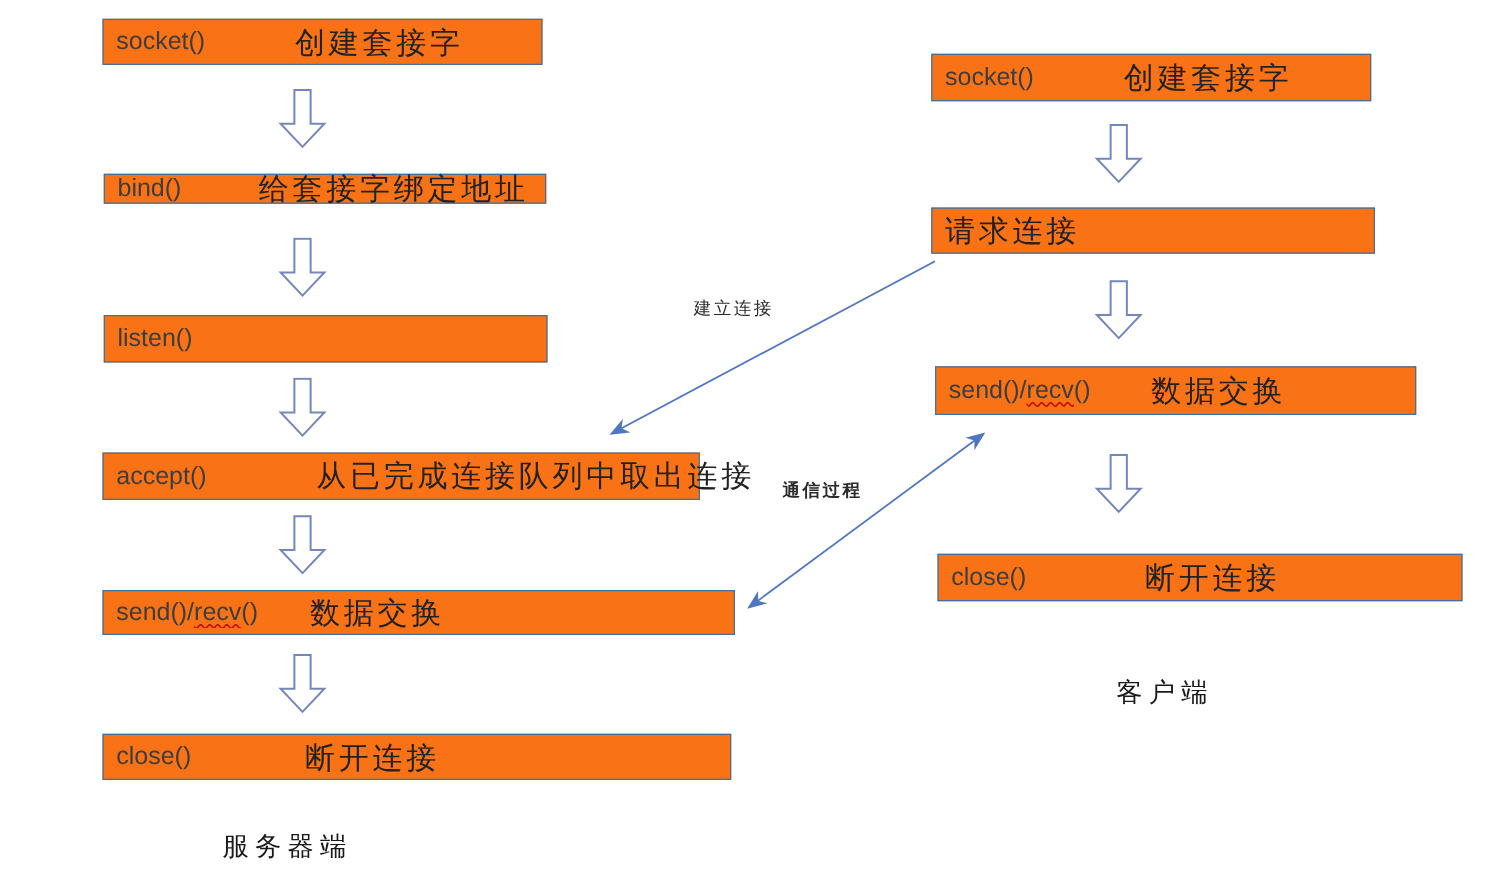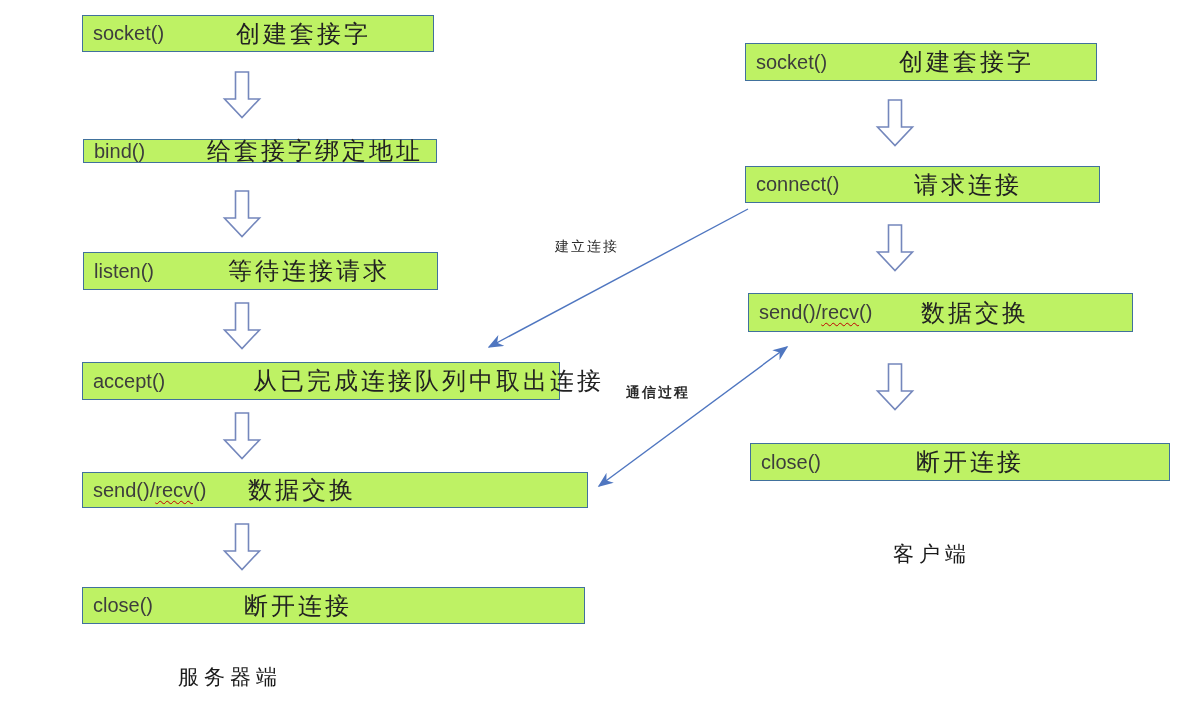--- a/index.html
+++ b/index.html
@@ -8,21 +8,21 @@
     width: 1198px;
     height: 701px;
     background: #ffffff;
     font-family: "Liberation Sans", sans-serif;
     overflow: hidden;
   }
   .box {
     position: absolute;
     box-sizing: border-box;
     border: 1.5px solid #41719C;
-    background: #bef264;
+    background: #f97316;
     display: flex;
     align-items: center;
     padding-left: 10px;
     white-space: nowrap;
   }
   .fn {
     display: inline-block;
     width: var(--fnw, 145px);
     font-size: 20px;
     color: #3d3d3d;
@@ -65,21 +65,20 @@
     <span class="desc">创建套接字</span>
   </div>
 
   <div class="box" style="left:83px; top:139px; width:354px; height:24px; --fnw:113px;">
     <span class="fn">bind()</span>
     <span class="desc">给套接字绑定地址</span>
   </div>
 
   <div class="box" style="left:83px; top:252px; width:355px; height:38px; --fnw:134px;">
     <span class="fn">listen()</span>
-    <span class="desc">等待连接请求</span>
   </div>
 
   <div class="box" style="left:82px; top:362px; width:478px; height:38px;gap:22px; --fnw:138px;">
     <span class="fn">accept()</span>
     <span class="desc">从已完成连接队列中取出连接</span>
   </div>
 
   <div class="box" style="left:82px; top:472px; width:506px; height:36px; --fnw:155px;">
     <span class="fn"><span>send()/</span><span class="wavy">recv</span><span>()</span></span>
     <span class="desc">数据交换</span>
@@ -89,21 +88,20 @@
     <span class="fn">close()</span>
     <span class="desc">断开连接</span>
   </div>
 
   <div class="box" style="left:745px; top:43px; width:352px; height:38px; --fnw:143px;">
     <span class="fn">socket()</span>
     <span class="desc">创建套接字</span>
   </div>
 
   <div class="box" style="left:745px; top:166px; width:355px; height:37px; --fnw:158px;">
-    <span class="fn">connect()</span>
     <span class="desc">请求连接</span>
   </div>
 
   <div class="box" style="left:748px; top:293px; width:385px; height:39px; --fnw:162px;">
     <span class="fn"><span>send()/</span><span class="wavy">recv</span><span>()</span></span>
     <span class="desc">数据交换</span>
   </div>
 
   <div class="box" style="left:750px; top:443px; width:420px; height:38px; --fnw:155px;">
     <span class="fn">close()</span>

